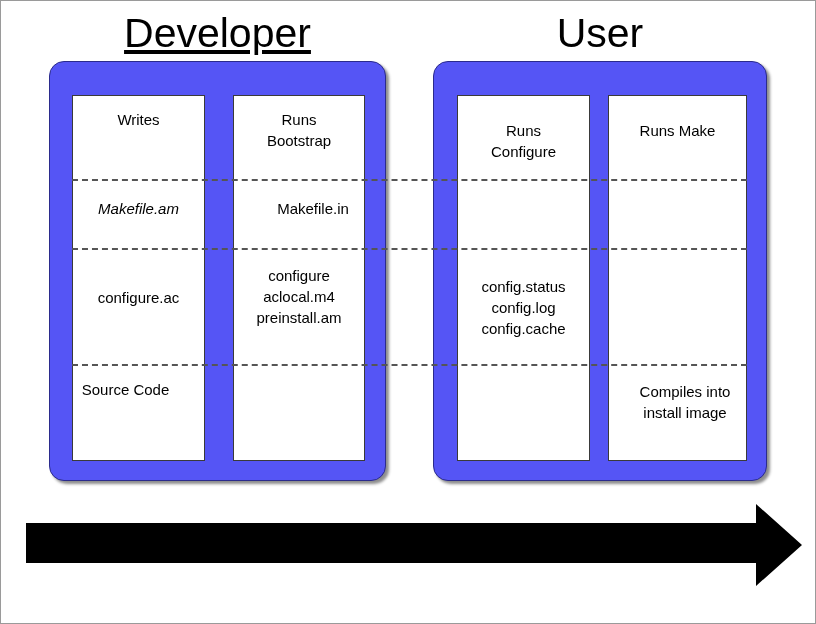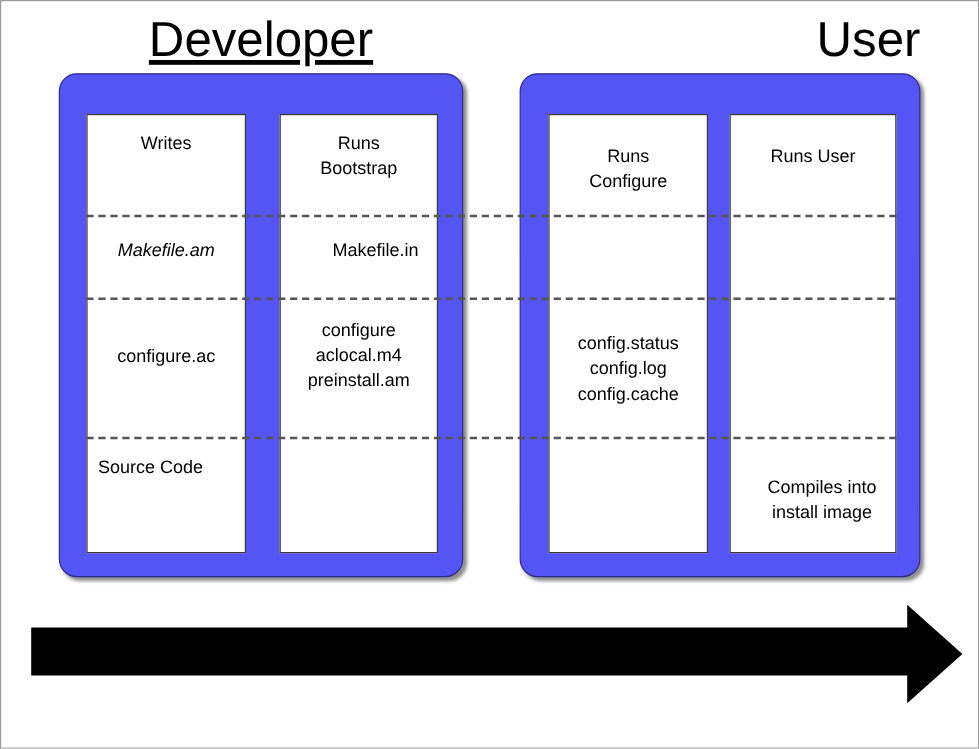--- a/index.html
+++ b/index.html
@@ -26,21 +26,21 @@
     position: absolute;
     text-align: center;
     font-size: 41px;
     line-height: 48px;
     color: #000000;
     font-weight: normal;
     letter-spacing: 0px;
     white-space: nowrap;
   }
   #title-developer { left: 48px;  top: 8px; width: 337px; text-decoration: underline; }
-  #title-user      { left: 432px; top: 8px; width: 334px; text-align: right; }
+  #title-user      { left: 432px; top: 8px; width: 334px; }
 
   
   .panel {
     position: absolute;
     background: #5555f5;
     border: 1px solid #2b2b8c;
     border-radius: 15px;
     box-shadow: 3px 3px 3px rgba(0,0,0,0.45);
     box-sizing: border-box;
   }
@@ -97,21 +97,21 @@
   #t-makefilein    { left: 232px; top: 197px; width: 160px; }
   #t-autotools     { left: 232px; top: 264px; width: 132px; }
 
   
   #t-runsconfigure { left: 456px; top: 119px; width: 133px; }
   #t-makefile      { left: 456px; top: 208px; width: 133px; }
   #t-configouts    { left: 456px; top: 275px; width: 133px; }
 
   
   #t-runsmake      { left: 607px; top: 119px; width: 139px; }
-  #t-compiles      { left: 607px; top: 395px; width: 154px; }
+  #t-compiles      { left: 607px; top: 380px; width: 154px; }
 
   
   #flow-arrow {
     position: absolute;
     left: 22px;
     top: 498px;
     width: 782px;
     height: 92px;
     z-index: 2;
   }
@@ -147,21 +147,21 @@
   <div class="cell-text" id="t-autotools">configure
 aclocal.m4
 preinstall.am</div>
 
   <div class="cell-text" id="t-runsconfigure">Runs
 Configure</div>
   <div class="cell-text" id="t-configouts">config.status
 config.log
 config.cache</div>
 
-  <div class="cell-text" id="t-runsmake">Runs User</div>
+  <div class="cell-text" id="t-runsmake">Runs Make</div>
   <div class="cell-text" id="t-compiles">Compiles into
 install image</div>
 
   <svg id="flow-arrow" viewBox="0 0 782 92">
     <polygon points="3,24 733,24 733,5 779,46 733,87 733,64 3,64" fill="#000000"></polygon>
   </svg>
 
 </div>
 
 </body></html>

